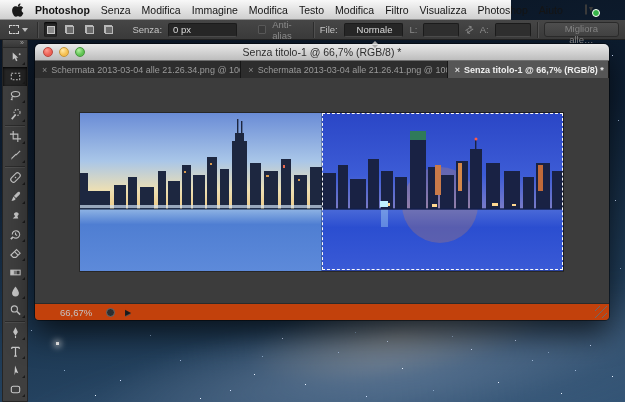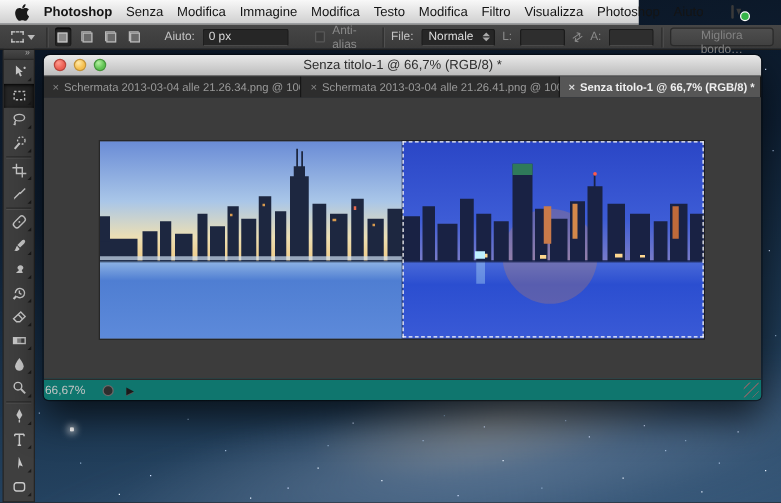--- a/index.html
+++ b/index.html
@@ -68,21 +68,21 @@
   .sq2 { width:9px; height:9px; position:relative; }
   .sq2::before { content:""; position:absolute; left:0; top:0; width:6px; height:6px; border:1px solid #b8b8b8; }
   .sq2::after { content:""; position:absolute; right:0; bottom:0; width:6px; height:6px; border:1px solid #b8b8b8; background:#6a6a6a; }
   .field { background:#262626; border:1px solid #1b1b1b; border-bottom-color:#4a4a4a;
     border-radius:2px; height:14px; color:#ddd; font-size:9.5px; padding:0 4px;
     font-family:"Liberation Sans", sans-serif; }
   .field:disabled { color:#777; background:#2e2e2e; }
   .checkbox { width:9px; height:9px; background:#3a3a3a; border:1px solid #585858; border-radius:1px; }
   .dim-label { color:#8a8a8a; }
   .select-box { display:flex; align-items:center; background:#262626; border:1px solid #1b1b1b;
-    border-bottom-color:#4a4a4a; border-radius:2px; height:14px; padding:0 3px 0 5px; gap:6px; color:#ddd; }
+    border-bottom-color:#4a4a4a; border-radius:2px; height:14px; padding:0 3px 0 5px; gap:6px; color:#ddd;flex-direction:column; }
   .steppers { display:flex; flex-direction:column; gap:1px; }
   .steppers i { display:block; width:0; height:0; border-left:3px solid transparent; border-right:3px solid transparent; }
   .steppers .up { border-bottom:3px solid #aaa; }
   .steppers .dn { border-top:3px solid #aaa; }
   .swap-ic { color:#8a8a8a; font-size:10px; transform:rotate(-35deg); }
   .refine-btn { background:linear-gradient(#4e4e4e,#414141); border:1px solid #2a2a2a;
     border-radius:3px; height:15px; padding:0 10px; color:#828282; font-size:9.5px;
     font-family:"Liberation Sans", sans-serif; }
 
   
@@ -116,22 +116,22 @@
   .tab .close { font-size:9px; color:#8a8a8a; }
   .tab.t1, .tab.t2 { width:210px; }
   .tab.active { background:#565656; color:#efefef; font-weight:bold; }
   .tab.active .close { color:#ddd; }
   .canvas { position:relative; height:225px; background:#3c3c3c; }
   .image { position:absolute; left:45px; top:35px; width:483px; height:158px;
     box-shadow:0 0 0 1px rgba(0,0,0,.35); }
   .image svg { display:block; width:483px; height:158px; }
   .selection { position:absolute; left:50%; top:0; right:0; bottom:1px;
     border:1px dashed #fafafa; box-shadow:0 0 0 1px rgba(0,0,0,.25); }
-  .statusbar { height:17px; background:#0f766e; border-top:1px solid #2b2b2b;
-    display:flex; align-items:center; font-size:9.5px; color:#c5c5c5; padding:0 1px; gap:10px;
+  .statusbar { height:17px; background:#c2410c; border-top:1px solid #2b2b2b;
+    display:flex; align-items:center; font-size:9.5px; color:#c5c5c5; padding:0 25px; gap:10px;
     position:relative; }
   .zoom-field { min-width:36px; }
   .status-circ { width:9px; height:9px; border-radius:50%; background:#2e2e2e; border:1px solid #6a6a6a; }
   .status-arrow { color:#1a1a1a; font-size:8px; text-shadow:0 1px 0 #555; }
   .grip { position:absolute; right:2px; bottom:2px; width:12px; height:12px;
     background:repeating-linear-gradient(135deg, transparent 0 3px, #6b6b6b 3px 4px, transparent 4px 5px); }
 </style>
 </head>
 <body>
 
@@ -175,41 +175,41 @@
   <div class="mode-btn">
       <span class="sq2"></span>
     </div>
   <div class="mode-btn">
       <span class="sq2"></span>
     </div>
   <div class="mode-btn">
       <span class="sq2"></span>
     </div>
   <span style="width:6px"></span>
-  <span>Aiuto:</span>
+  <span>Senza:</span>
   <input class="field" style="width: 69px;" value="0 px">
   <span style="width:10px"></span>
   <span class="checkbox"></span>
   <span class="dim-label">Anti-alias</span>
   <div class="opt-sep"></div>
   <span>File:</span>
   <div class="select-box" style="width:66px">
     <span style="flex:1">Normale</span>
     <span class="steppers">
         <i class="up"></i>
         <i class="dn"></i>
       </span>
   </div>
   <span class="dim-label">L:</span>
   <input class="field" style="width: 36px;" disabled="" value="">
   <span class="swap-ic">⇄</span>
   <span class="dim-label">A:</span>
   <input class="field" style="width: 36px;" disabled="" value="">
   <div class="opt-sep"></div>
-  <button class="refine-btn">Migliora bordo…</button>
+  <button class="refine-btn">Migliora alle…</button>
 </div>
 
 <div class="toolbar">
   <div class="tb-head">»</div>
   <div class="tool fly">
     <svg viewBox="0 0 14 14">
         <path d="M4 1.5v8l2.2-1.8L7.6 11l1.5-.7-1.4-3.1H10z" fill="#c9c9c9" stroke="none"></path>
         <path d="M10.5 3.5h2M11.5 2.5v2" stroke-width="1"></path>
       </svg>
   </div>

